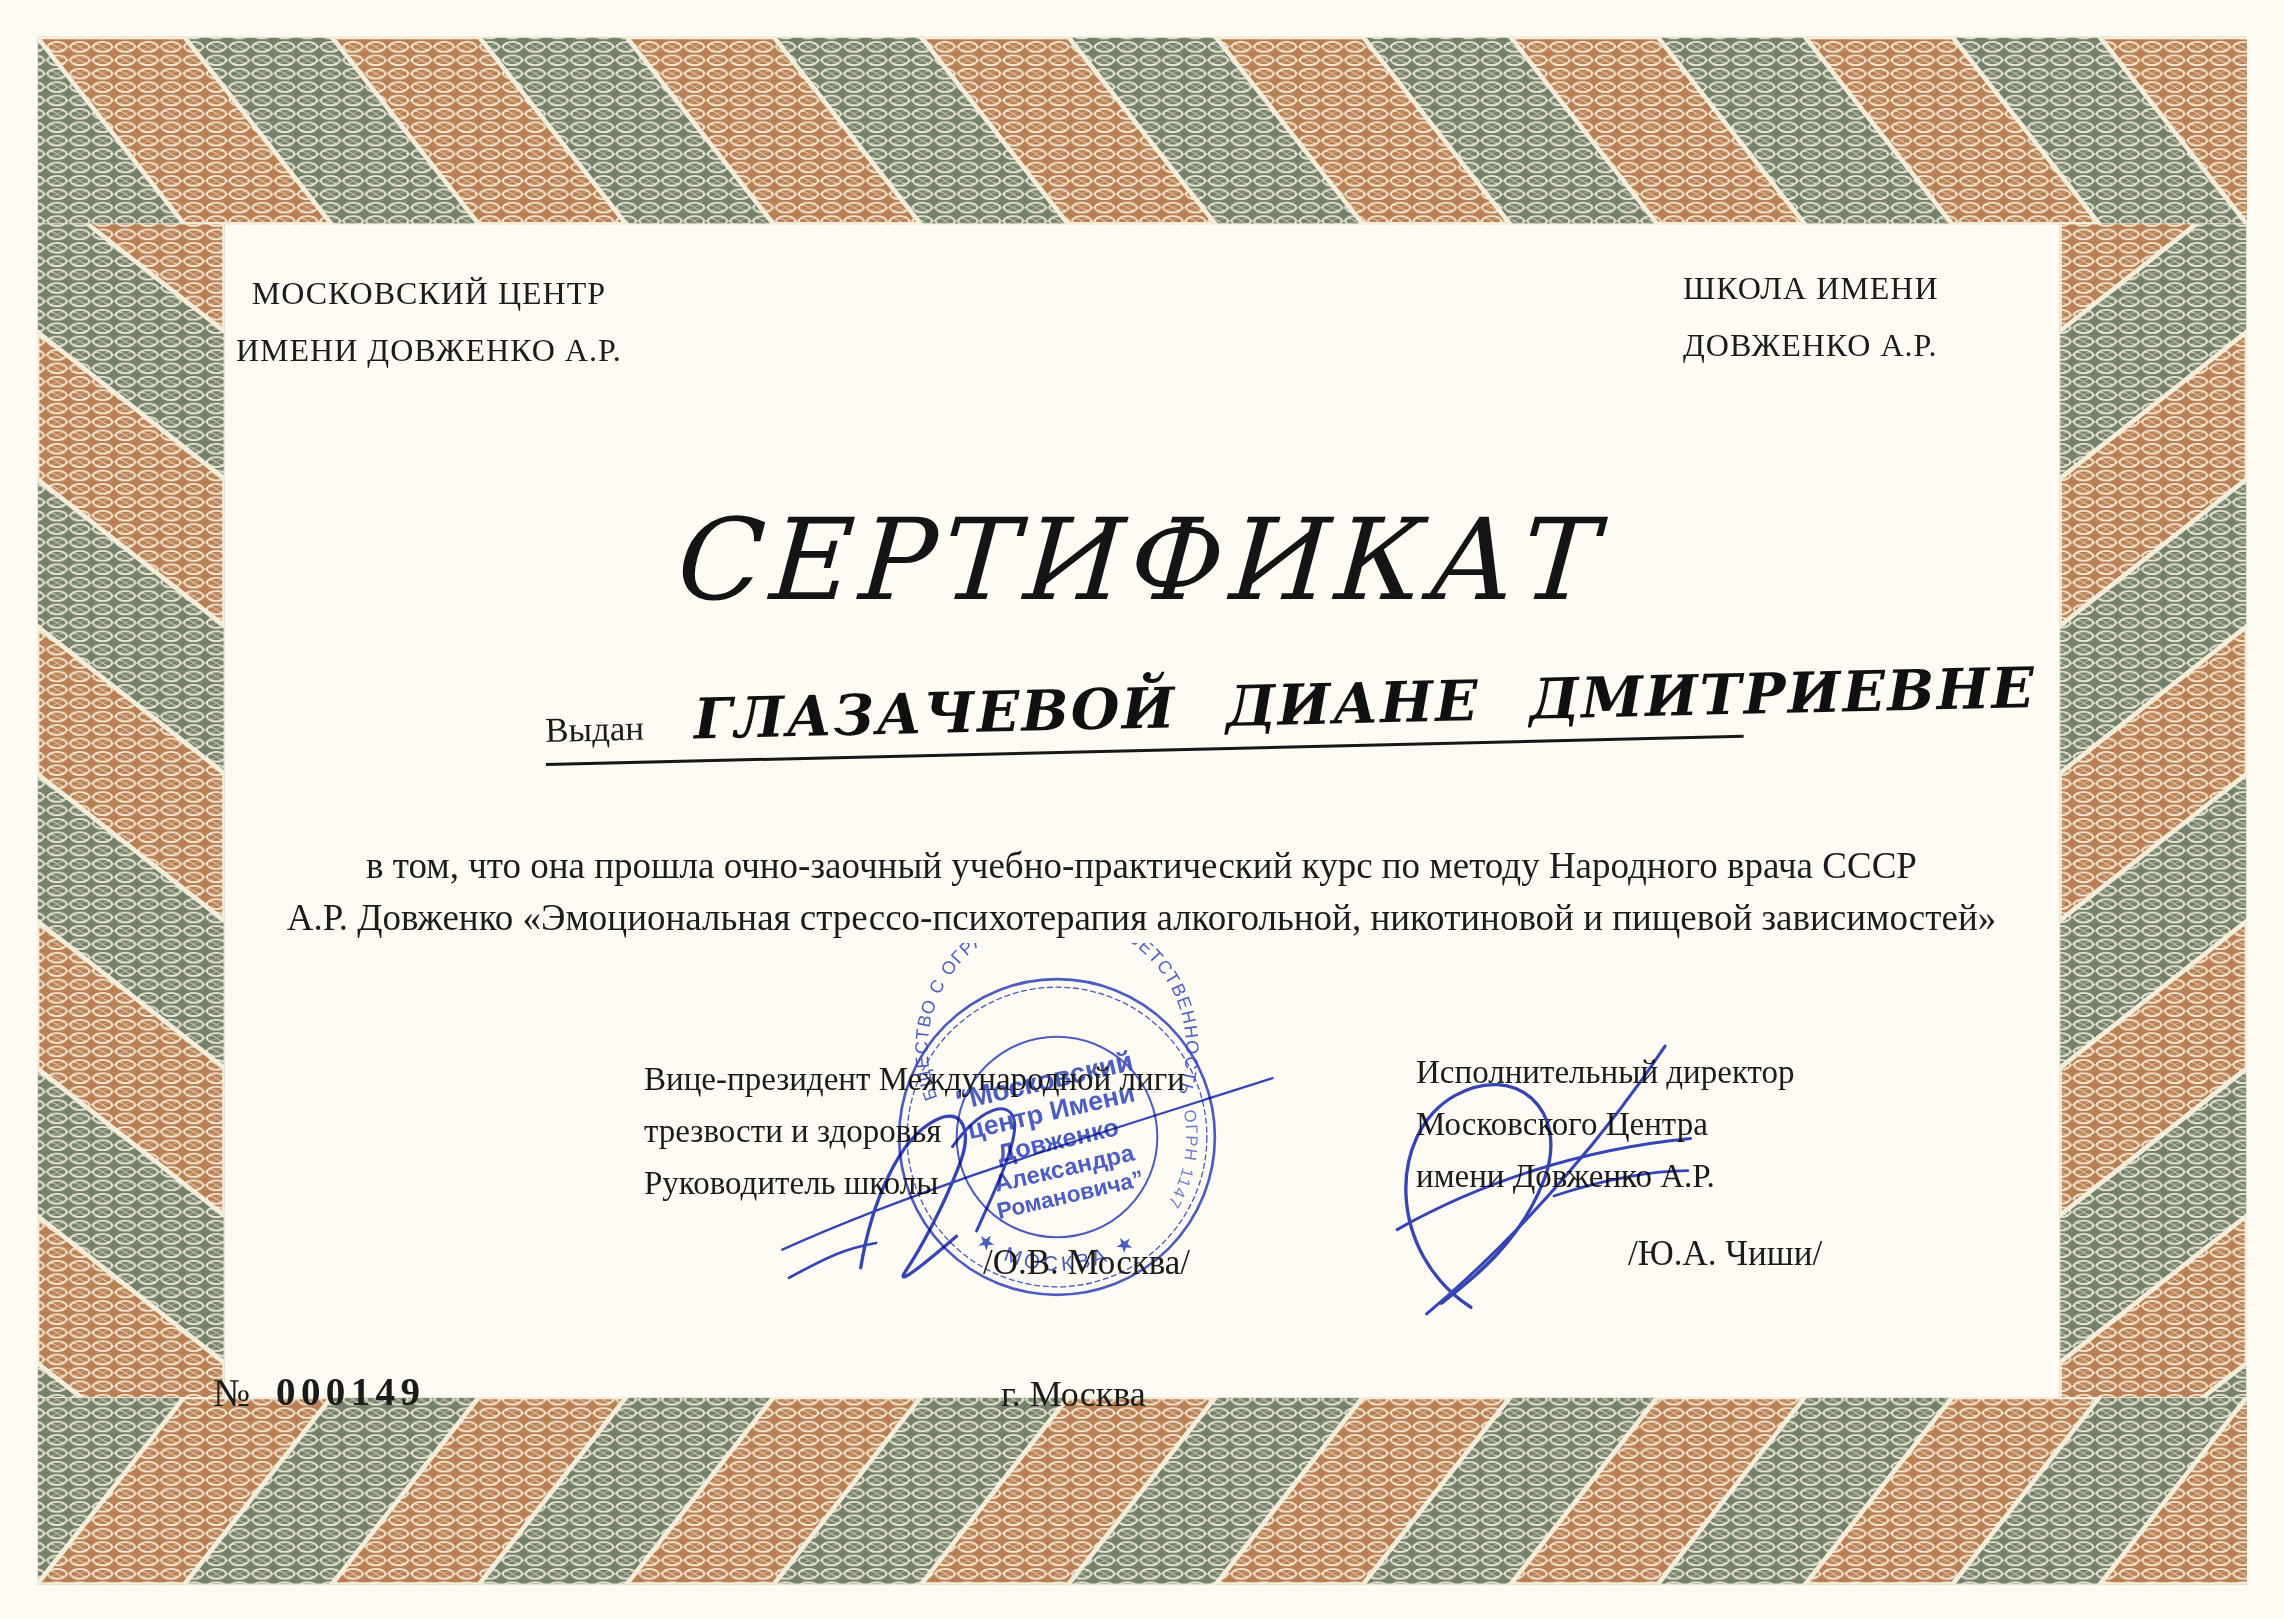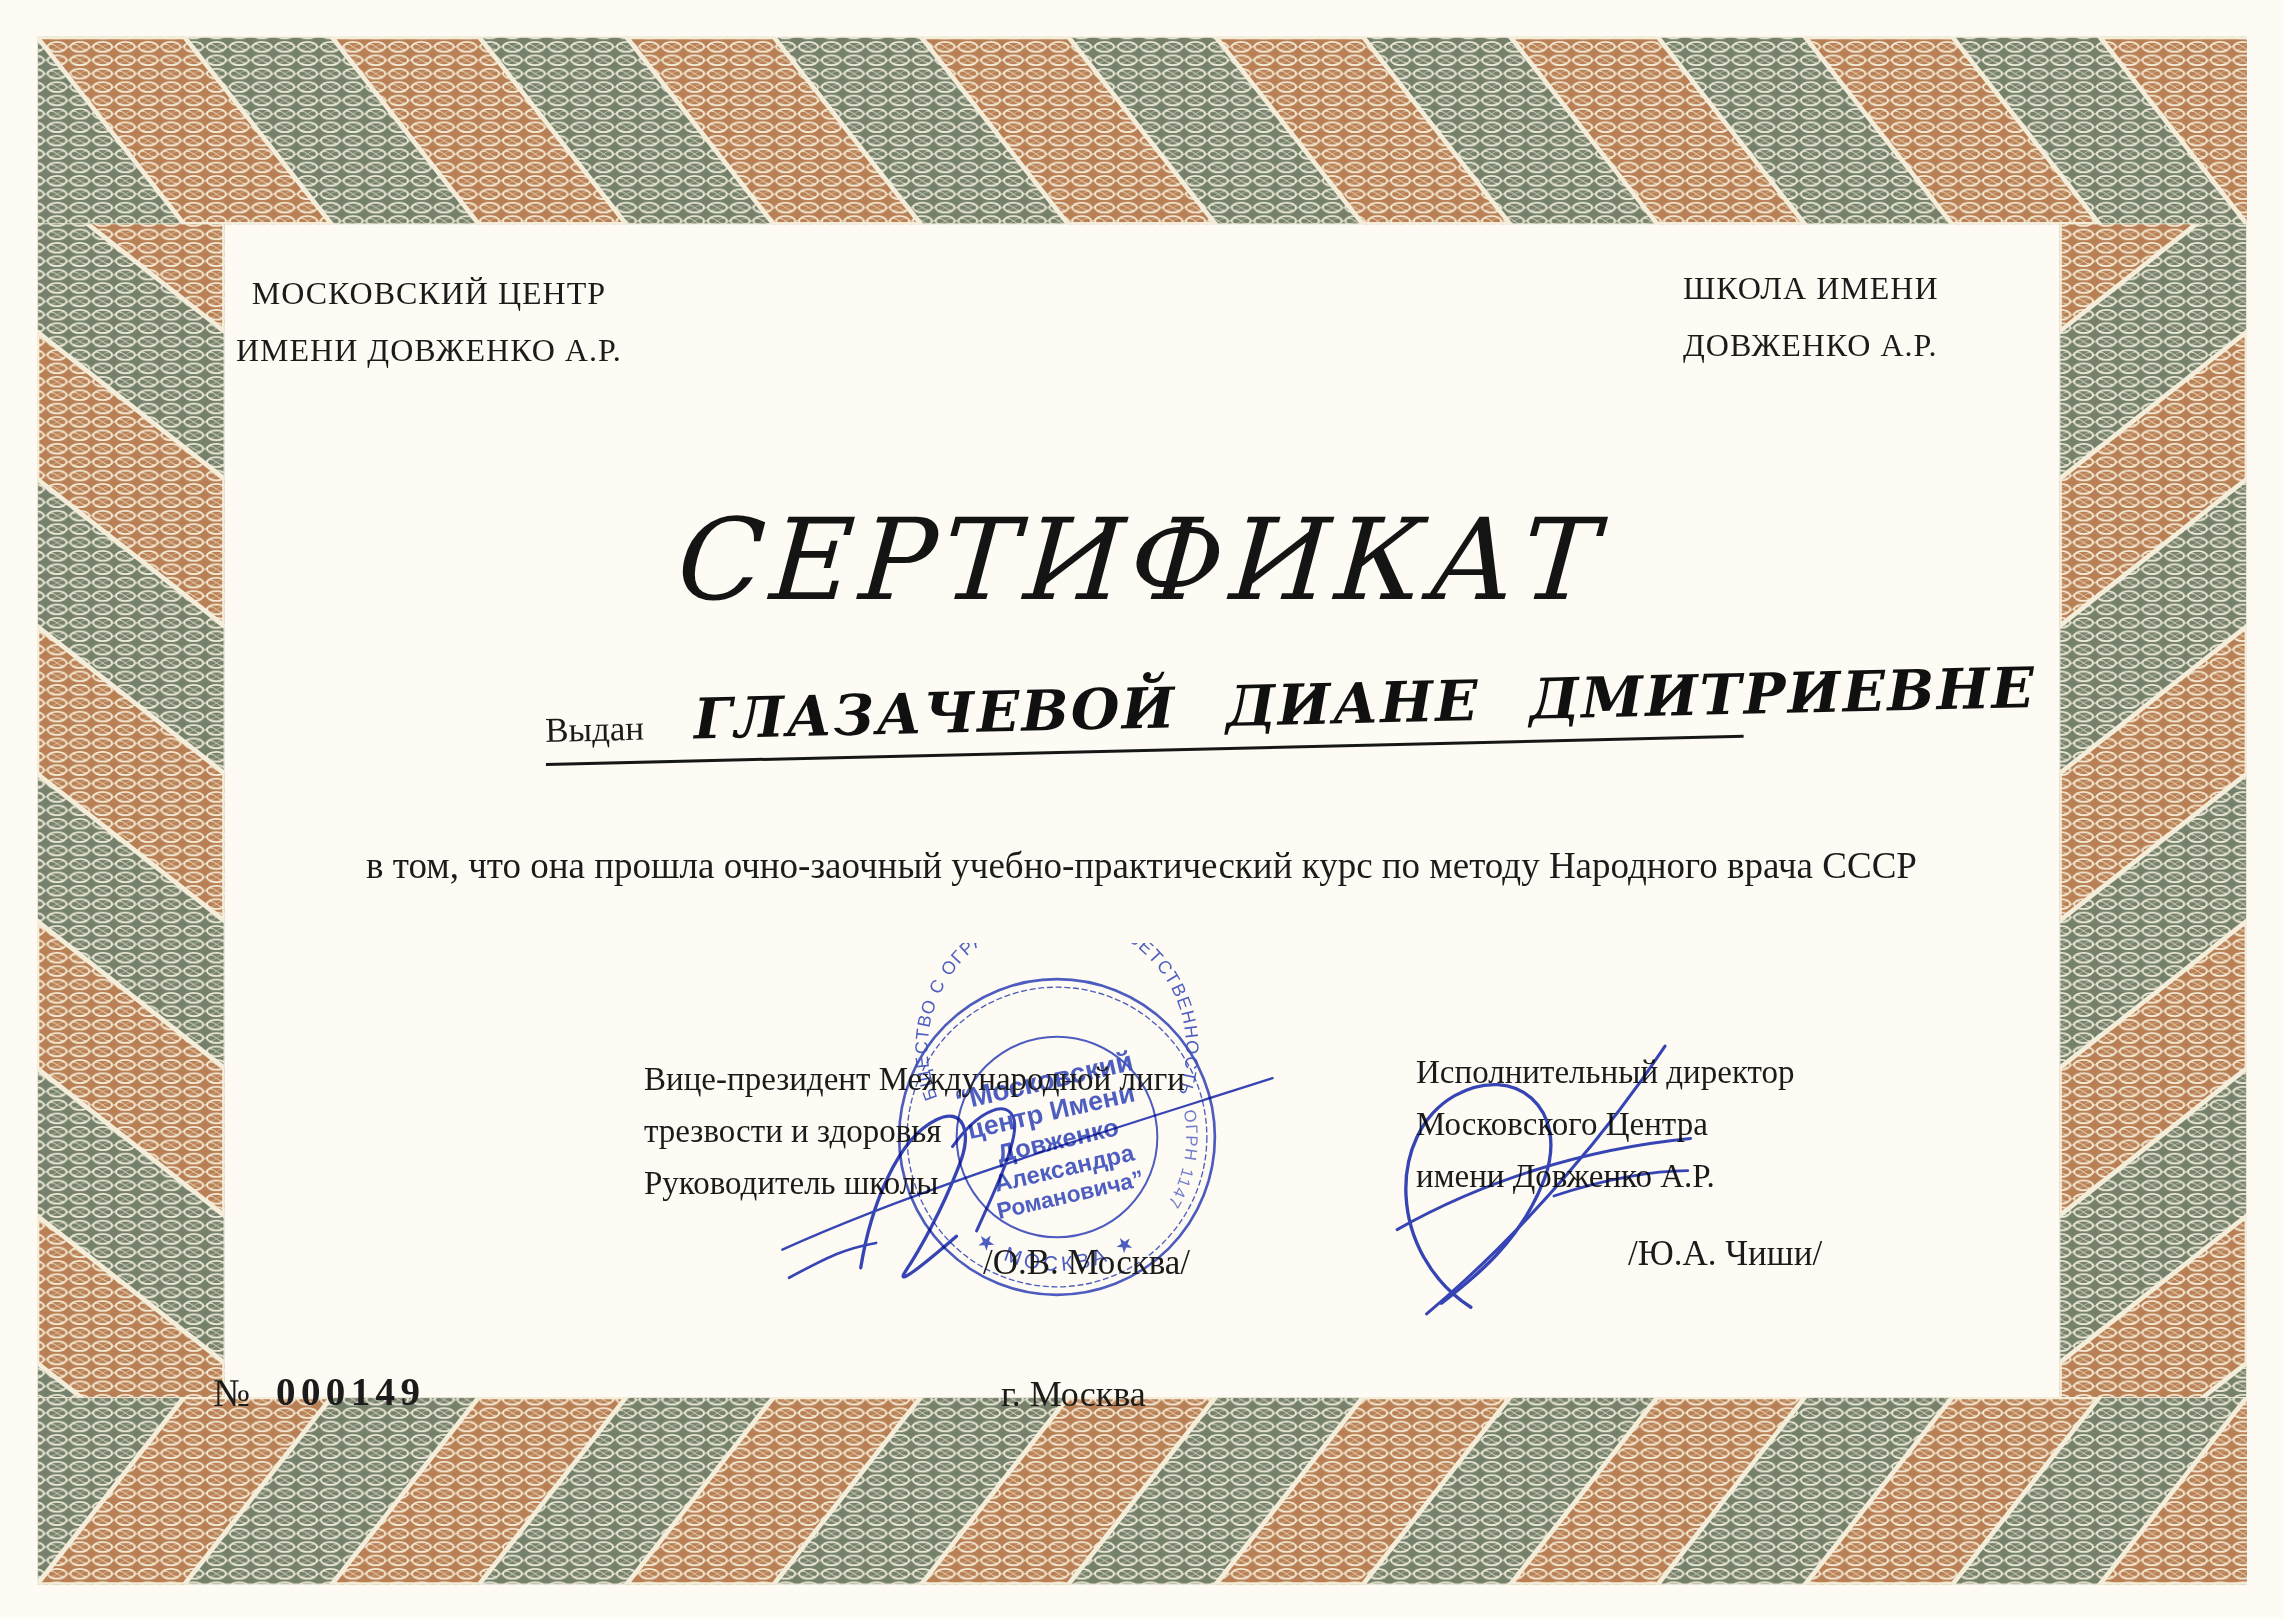--- a/index.html
+++ b/index.html
@@ -172,20 +172,21 @@
 
   <div class="abs title">СЕРТИФИКАТ</div>
 
   <div class="abs issued-row">
     <span class="issued-label">Выдан</span>
     <span class="recipient">ГЛАЗАЧЕВОЙ ДИАНЕ ДМИТРИЕВНЕ</span>
   </div>
 
   <div class="abs body-text">
     <div>в том, что она прошла очно-заочный учебно-практический курс по методу Народного врача СССР</div>
+    <div>А.Р. Довженко  «Эмоциональная стрессо-психотерапия алкогольной, никотиновой и пищевой зависимостей»</div>
   </div>
 
   <div class="abs signer" style="left:644px;top:1053px;">
     <div>Вице-президент Международной лиги</div>
     <div>трезвости и здоровья</div>
     <div>Руководитель школы</div>
   </div>
   <div class="abs signer-name" style="left:983px;top:1243px;">/О.В. Москва/</div>
 
   <div class="abs signer" style="left:1416px;top:1046px;">

